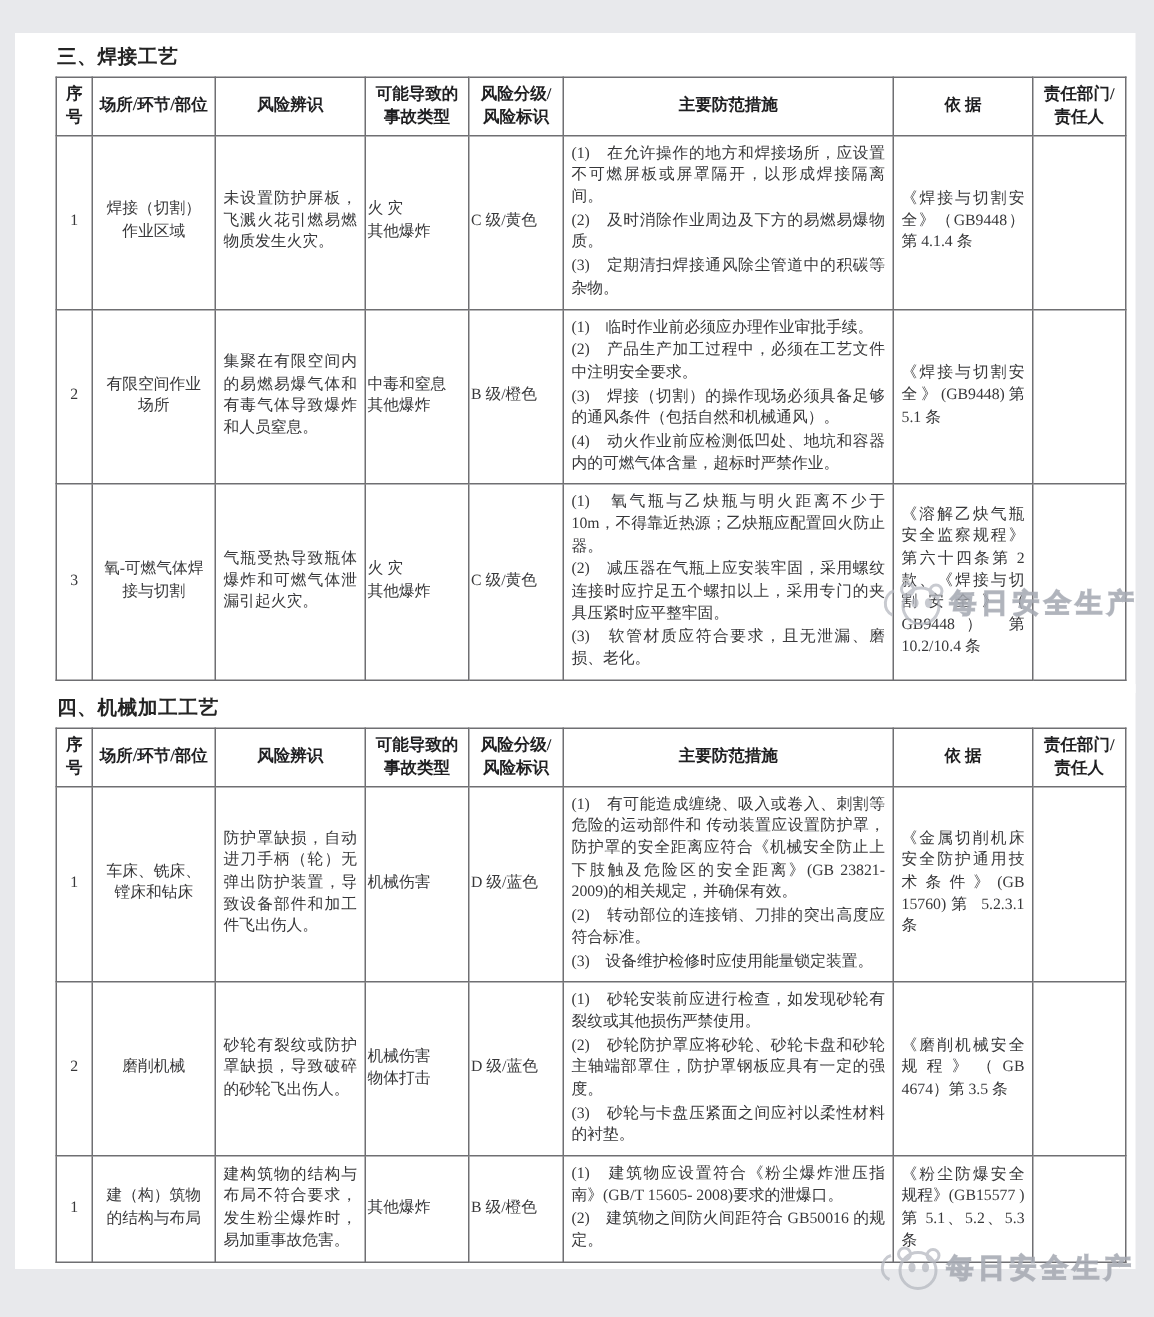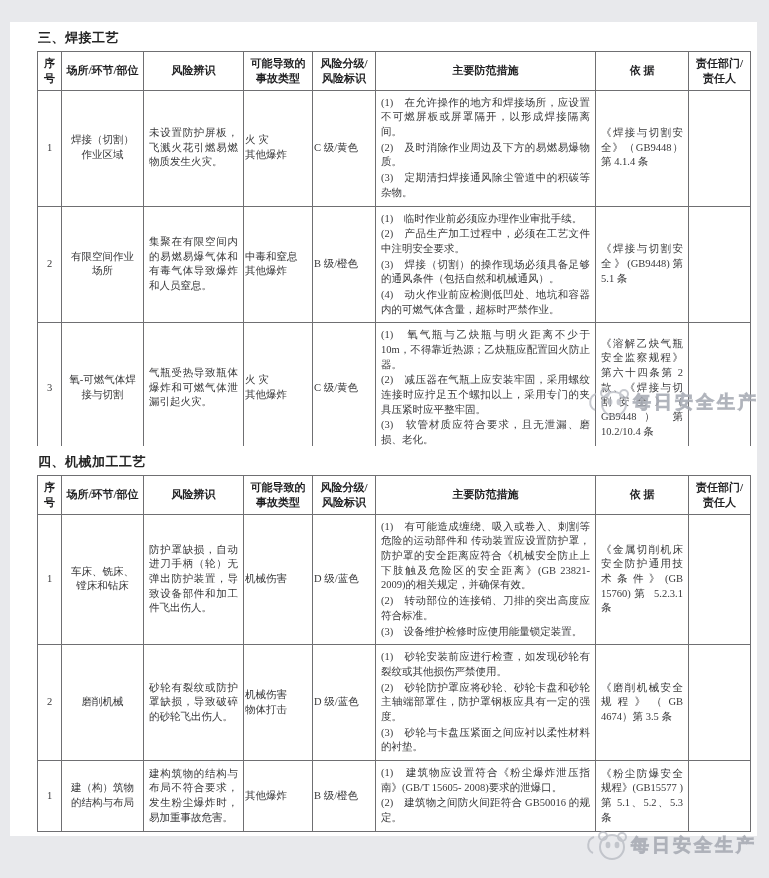--- a/index.html
+++ b/index.html
@@ -11,21 +11,21 @@
     font-family: "Liberation Serif", "DejaVu Serif", serif;
   }
   .page {
     position: absolute;
     left: 10px;
     width: 747px;
     background: #ffffff;
     overflow: hidden;
   }
   #page-weld { top: 6px;   height: 440px; margin-top: 16px; }
-  #page-mach { top: 446px; height: 390px; }
+  #page-mach { top: 456px; height: 390px; }
 
   .sheet-title {
     font-size: 13px;
     font-weight: bold;
     color: #242424;
     letter-spacing: 0.5px;
     padding: 7px 0 4px 28px;
   }
   table.risk-table {
     border-collapse: collapse;

